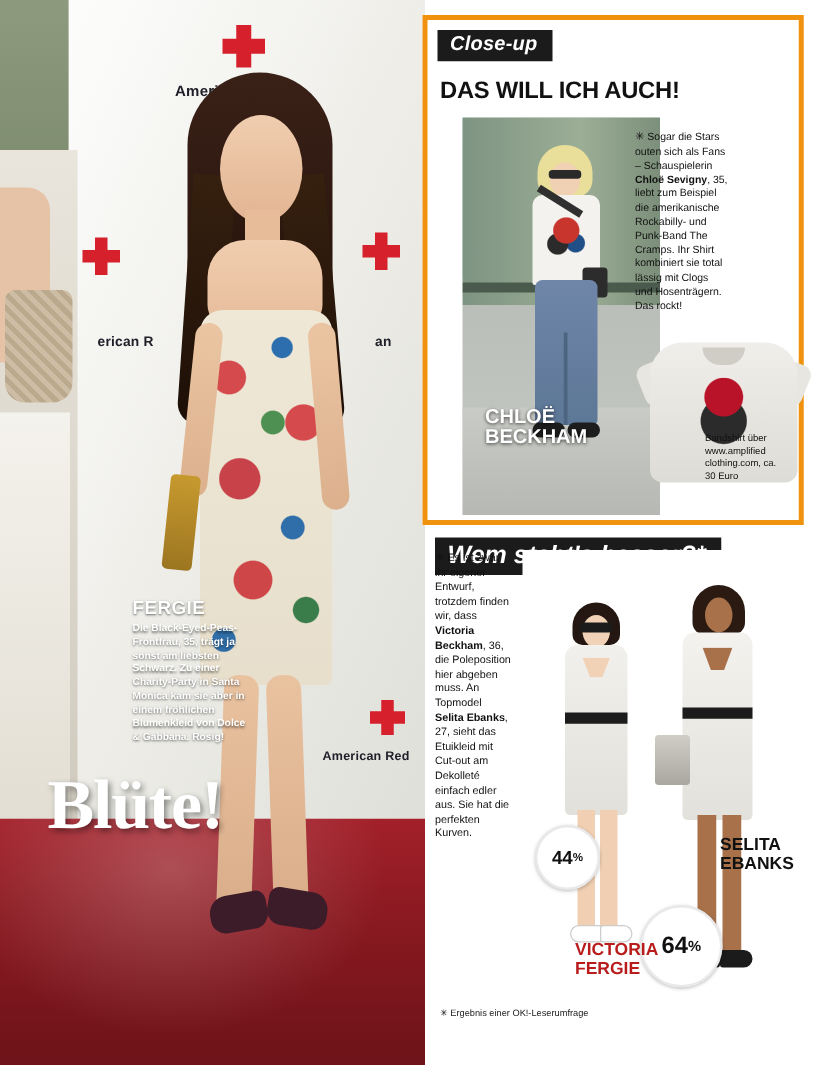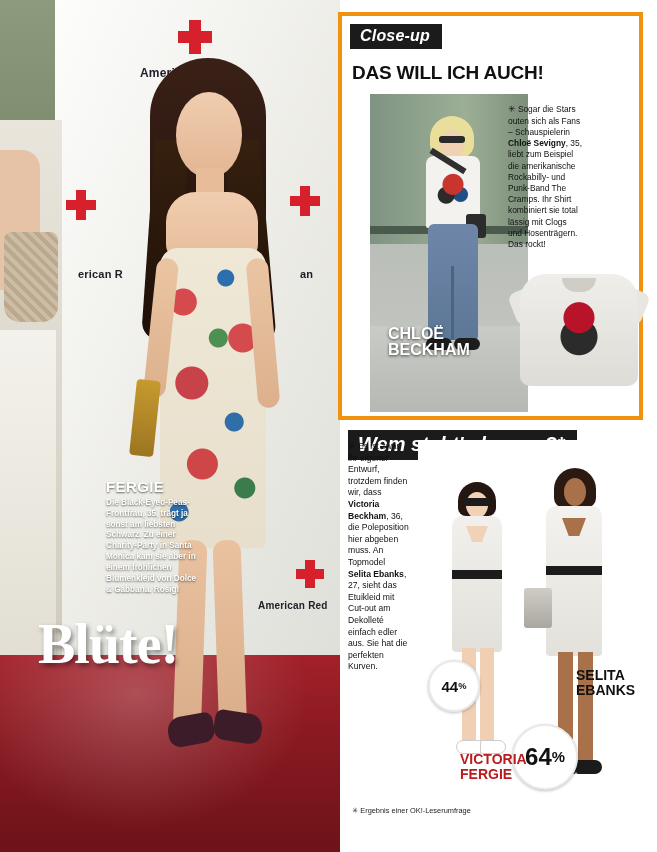--- a/index.html
+++ b/index.html
@@ -304,21 +304,21 @@
     border-radius:3px 9px 9px 3px; }
 
   .badge {
     position:absolute; border-radius:50%;
     background:#fff; border:2px solid #e9e9e9;
     display:flex; align-items:center; justify-content:center;
     font-weight:bold; color:#111;
     box-shadow: 0 1px 3px rgba(0,0,0,.25);
   }
   .badge-small { left:428px; top:660px; width:48px; height:48px; font-size:15px; }
-  .badge-big   { left:512px; top:724px; width:62px; height:62px; font-size:24px; }
+  .badge-big   { left:512px; top:724px; width:62px; height:62px; font-size:19px; }
   .badge sup { font-size:.62em; vertical-align: super; }
 
   .name-victoria {
     position:absolute; left:460px; top:752px;
     font-size:14px; font-weight:bold; line-height:1.08; color:#b91c1c;
   }
   .name-selita {
     position:absolute; left:576px; top:668px;
     font-size:14px; font-weight:bold; line-height:1.08; color:#111;
   }
@@ -420,20 +420,21 @@
       <span>Sogar die Stars outen sich als Fans – Schau­spielerin </span><b>Chloë Sevigny</b><span>, 35, liebt zum Beispiel die amerikanische Rockabilly- und Punk-Band The Cramps. Ihr Shirt kombiniert sie total lässig mit Clogs und Hosenträgern. Das rockt!</span>
     </div>
 
     <div class="tshirt-wrap">
       <div class="tshirt-sleeveL"></div>
       <div class="tshirt-sleeveR"></div>
       <div class="tshirt"></div>
       <div class="tshirt-neck"></div>
       <div class="tshirt-art"></div>
     </div>
+    <div class="tshirt-caption" style="left:222px;top:330px;">Bandshirt über www.amplified clothing.com, ca. 30 Euro</div>
   </div>
 
   <div class="wem-flag">Wem steht's besser?*</div>
 
   <div class="wem-text">
     <span class="star">✳</span>
     <span>Es ist zwar ihr eigener Entwurf, trotzdem finden wir, dass </span><b>Victoria Beckham</b><span>, 36, die Poleposi­tion hier ab­geben muss. An Topmodel </span><b>Selita Ebanks</b><span>, 27, sieht das Etuikleid mit Cut-out am Dekolleté einfach edler aus. Sie hat die perfekten Kurven.</span>
   </div>
 
   <div class="wem-photo">

